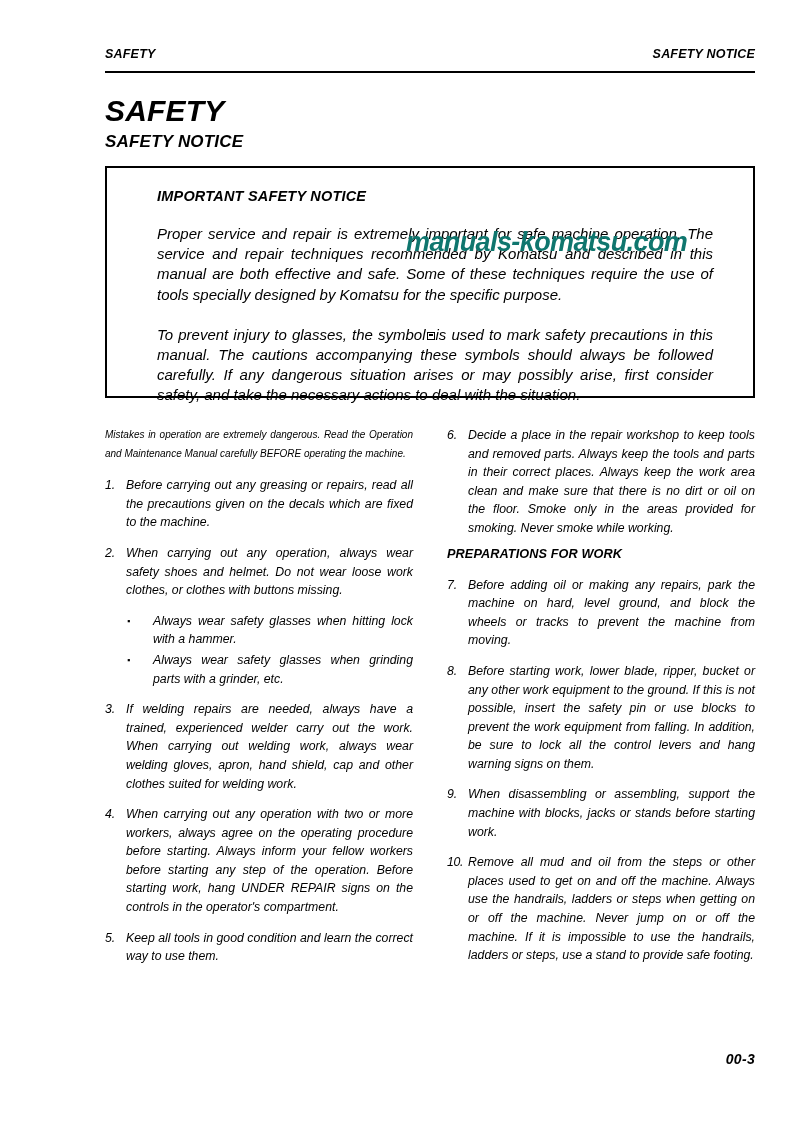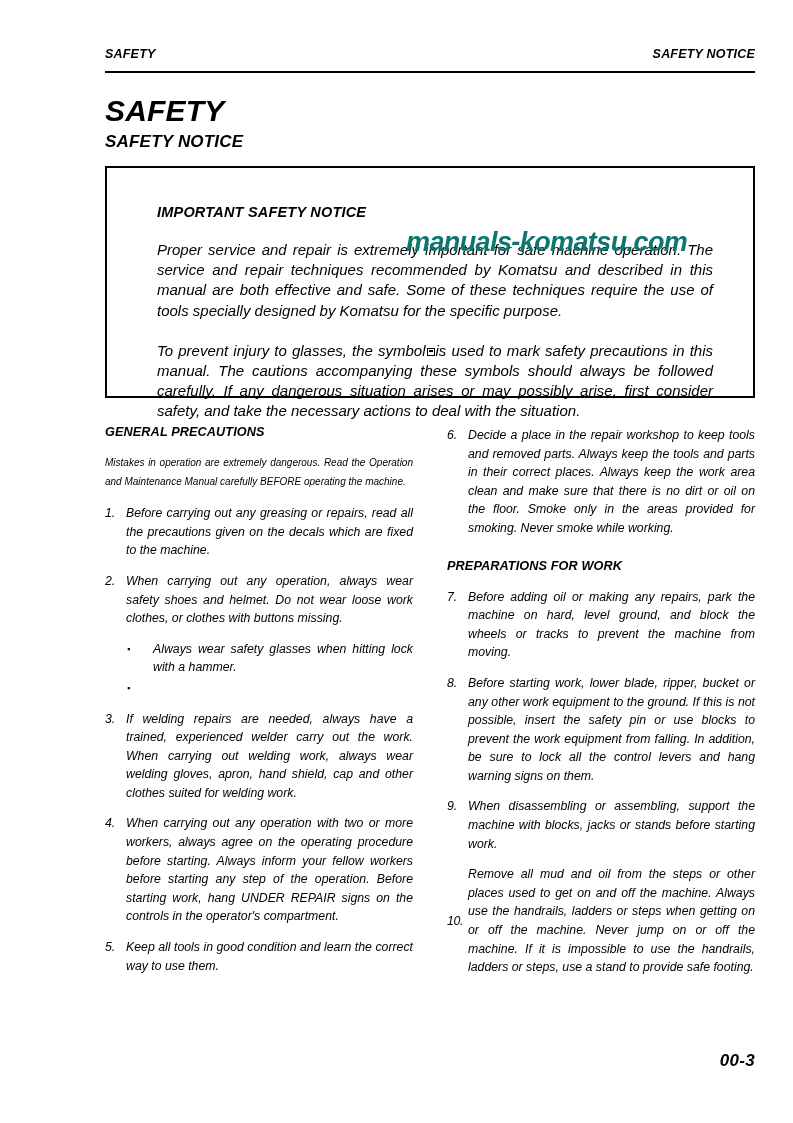--- a/index.html
+++ b/index.html
@@ -75,21 +75,21 @@
   .notice-box {
     position: absolute;
     left: 95px;
     top: 166px;
     width: 650px;
     height: 232px;
     border: 2.4px solid #000;
     box-sizing: border-box;
   }
   .notice-inner {
-    padding: 36px 30px 0 50px;
+    padding: 20px 30px 0 50px;
   }
   .notice-title {
     font-size: 14.5px;
     font-weight: bold;
     letter-spacing: 0.2px;
     margin: 0 0 20px 0;
   }
   .notice-para {
     font-size: 15px;
     line-height: 20.2px;
@@ -165,21 +165,21 @@
     font-size: 12.3px;
     line-height: 18.6px;
     margin-bottom: 12px;
   }
   .li:last-child { margin-bottom: 0; }
   .li-num {
     flex: 0 0 auto;
     width: 21px;
     text-align: left;
   }
-  .li-num.wide { width: 21px; letter-spacing: -0.3px; margin-top: 47px; }
+  .li-num.wide { width: 21px; letter-spacing: -0.3px; }
   .li-text {
     flex: 1 1 auto;
     text-align: justify;
   }
 
   ul.bullets {
     list-style: none;
     margin: 7px 0 0 0;
     padding: 0;
   }
@@ -195,29 +195,29 @@
     width: 26px;
     font-size: 9px;
     line-height: 18.6px;
   }
   .bullet-text {
     flex: 1 1 auto;
     text-align: justify;
   }
 
   .spacer-head {
-    margin-top: 22px;
+    margin-top: 10px;
   }
 
   
   .folio {
     position: absolute;
     right: 48px;
     top: 1052px;
-    font-size: 17px;
+    font-size: 14px;
     font-weight: bold;
     letter-spacing: 0.3px;
     line-height: 1;
   }
 </style>
 </head>
 <body>
 
 <div class="page">
 
@@ -234,40 +234,40 @@
     <div class="notice-inner">
       <div class="notice-title">IMPORTANT SAFETY NOTICE</div>
       <p class="notice-para">Proper service and repair is extremely important for safe machine operation. The service and repair techniques recommended by Komatsu and described in this manual are both effective and safe. Some of these techniques require the use of tools specially designed by Komatsu for the specific purpose.</p>
       <p class="notice-para"><span>To prevent injury to glasses, the symbol</span><span class="sym-glyph"></span><span>is used to mark safety precautions in this manual. The cautions accompanying these symbols should always be followed carefully. If any dangerous situation arises or may possibly arise, first consider safety, and take the necessary actions to deal with the situation.</span></p>
     </div>
   </div>
 
   <div class="watermark">manuals-komatsu.com</div>
 
   <div class="col col-left">
-    <div class="sec-head">GENERAL PRECAUTIONS</div>
     <p class="lead">Mistakes in operation are extremely dangerous. Read the Operation and Maintenance Manual carefully BEFORE operating the machine.</p>
 
     <ol class="numlist">
       <li class="li">
         <span class="li-num">1.</span>
         <span class="li-text">Before carrying out any greasing or repairs, read all the precautions given on the decals which are fixed to the machine.</span>
       </li>
       <li>
         <div class="li">
           <span class="li-num">2.</span>
           <span class="li-text">When carrying out any operation, always wear safety shoes and helmet. Do not wear loose work clothes, or clothes with buttons missing.</span>
         </div>
         <ul class="bullets">
           <li class="bullet-li">
             <span class="bullet-mark">▪</span>
             <span class="bullet-text">Always wear safety glasses when hitting lock with a hammer.</span>
           </li>
           <li class="bullet-li">
             <span class="bullet-mark">▪</span>
+            <span class="bullet-text">Always wear safety glasses when grinding parts with a grinder, etc.</span>
           </li>
         </ul>
       </li>
       <li class="li" style="margin-top:12px;">
         <span class="li-num">3.</span>
         <span class="li-text">If welding repairs are needed, always have a trained, experienced welder carry out the work. When carrying out welding work, always wear welding gloves, apron, hand shield, cap and other clothes suited for welding work.</span>
       </li>
       <li class="li">
         <span class="li-num">4.</span>
         <span class="li-text">When carrying out any operation with two or more workers, always agree on the operating procedure before starting. Always inform your fellow workers before starting any step of the operation. Before starting work, hang UNDER REPAIR signs on the controls in the operator's compartment.</span>

